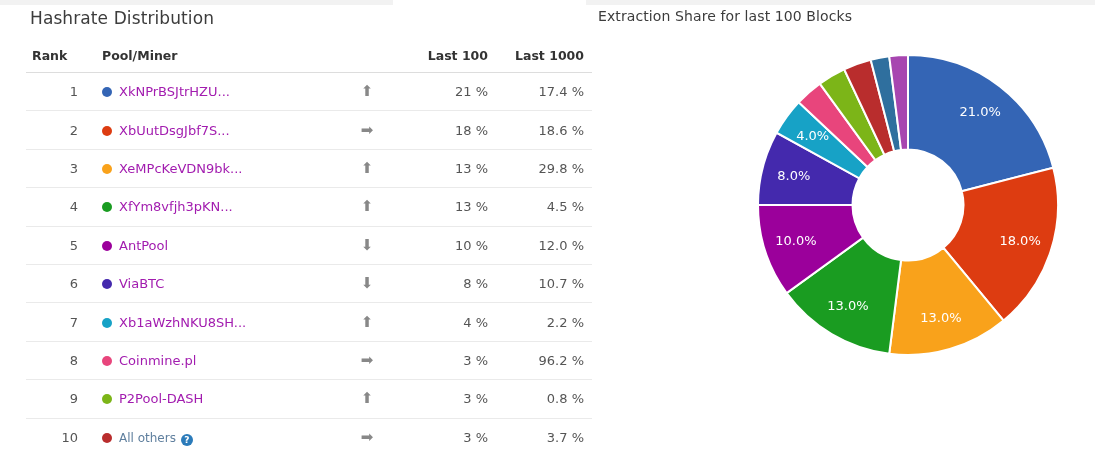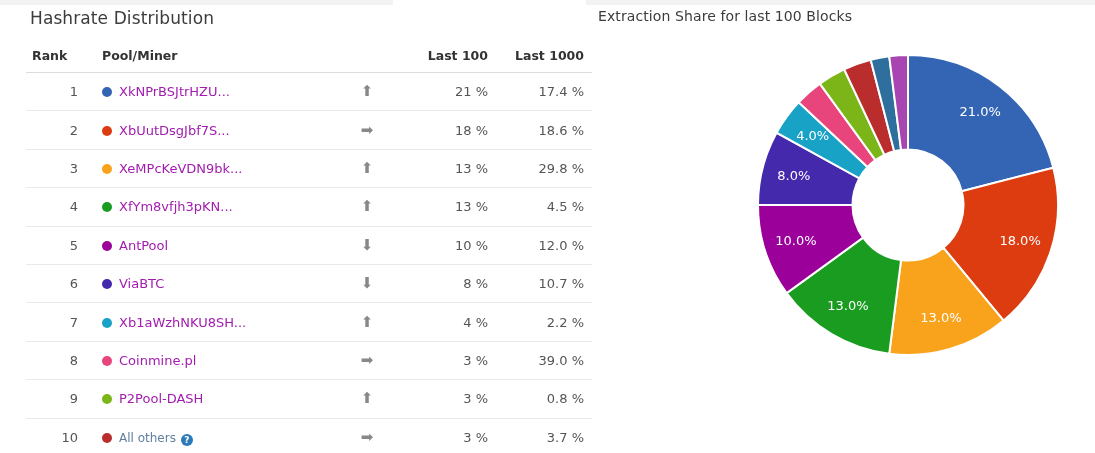--- a/index.html
+++ b/index.html
@@ -213,21 +213,21 @@
           <td class="col-pool"><span class="bullet" style="background: rgb(23, 162, 198);"></span><a class="pool-link" href="#">Xb1aWzhNKU8SH...</a></td>
           <td class="col-trend"><span class="trend-arrow">⬆</span></td>
           <td class="col-last100">4 %</td>
           <td class="col-last1000">2.2 %</td>
         </tr>
         <tr>
           <td class="col-rank">8</td>
           <td class="col-pool"><span class="bullet" style="background: rgb(232, 69, 124);"></span><a class="pool-link" href="#">Coinmine.pl</a></td>
           <td class="col-trend"><span class="trend-arrow">➡</span></td>
           <td class="col-last100">3 %</td>
-          <td class="col-last1000">39.0 %</td>
+          <td class="col-last1000">96.2 %</td>
         </tr>
         <tr>
           <td class="col-rank">9</td>
           <td class="col-pool"><span class="bullet" style="background: rgb(124, 181, 24);"></span><a class="pool-link" href="#">P2Pool-DASH</a></td>
           <td class="col-trend"><span class="trend-arrow">⬆</span></td>
           <td class="col-last100">3 %</td>
           <td class="col-last1000">0.8 %</td>
         </tr>
         <tr>
           <td class="col-rank">10</td>

